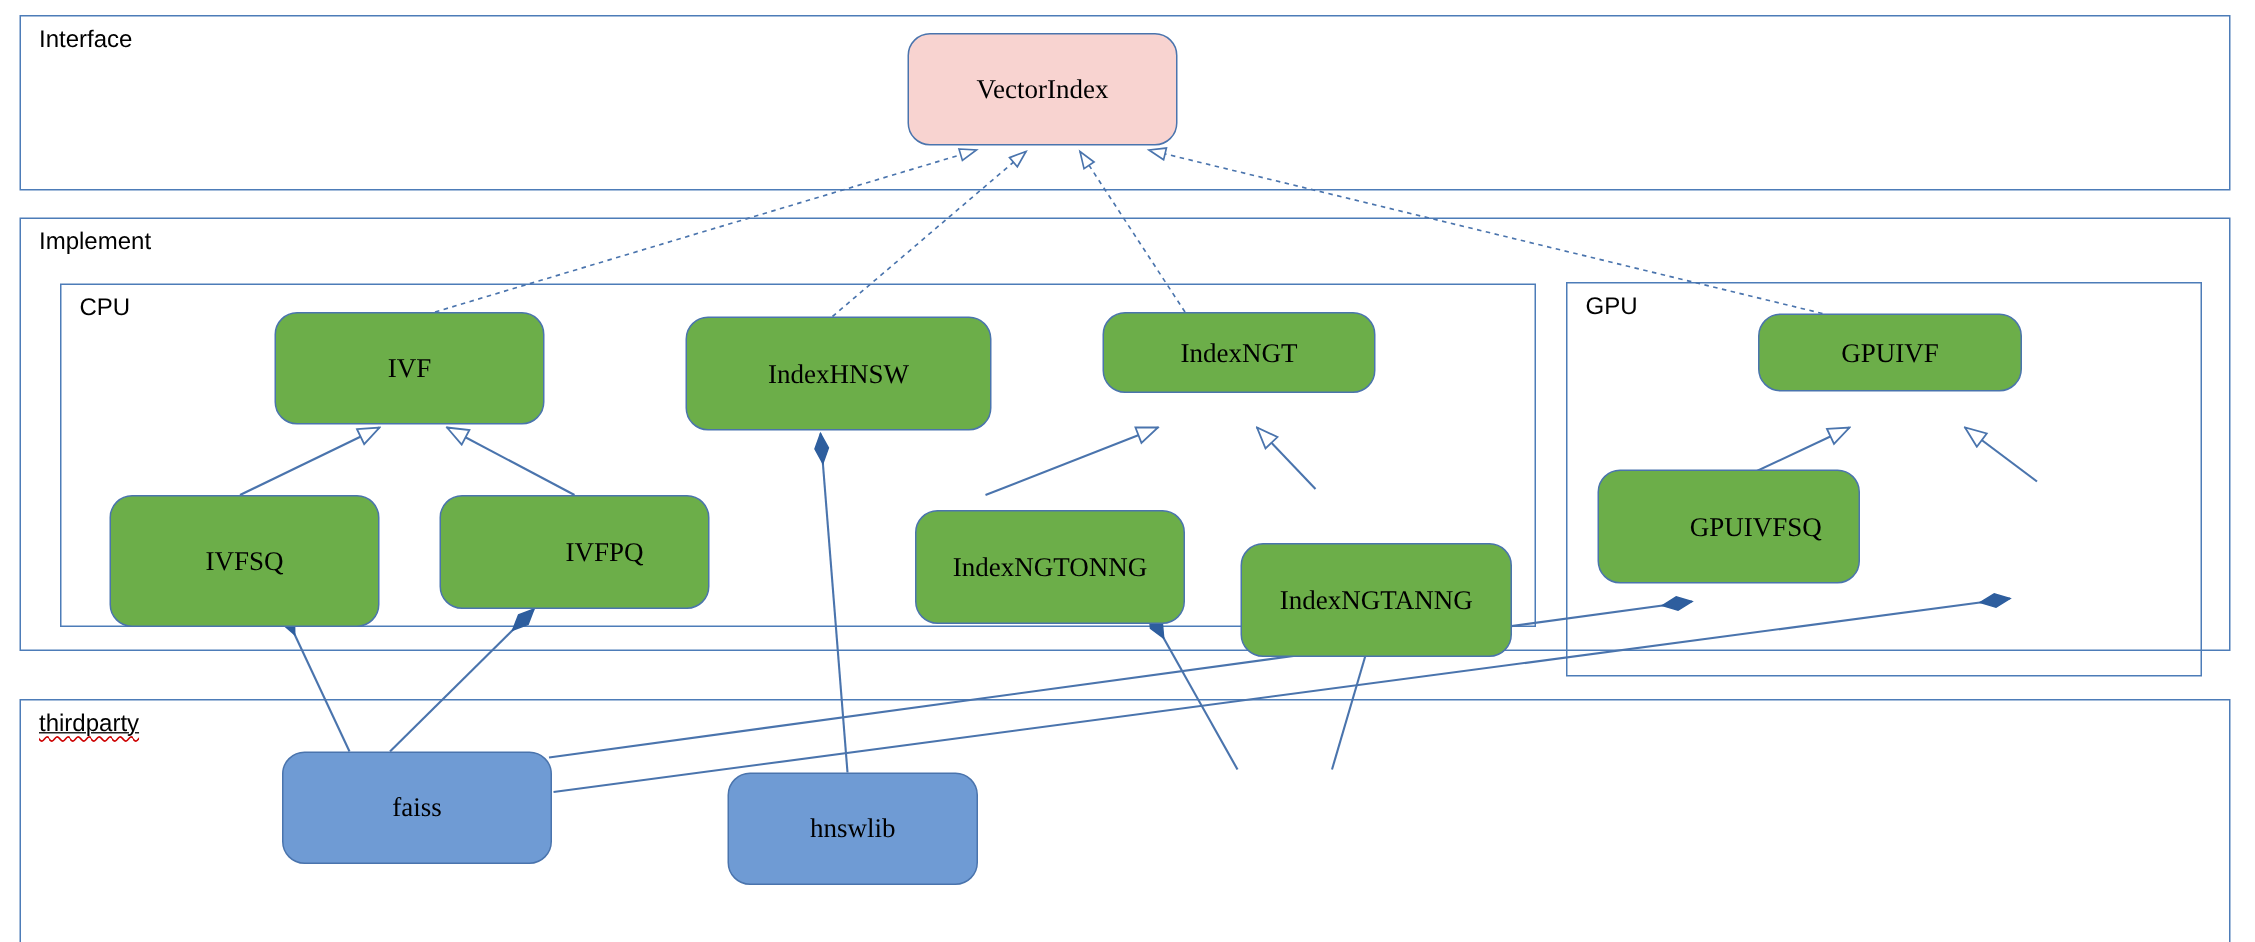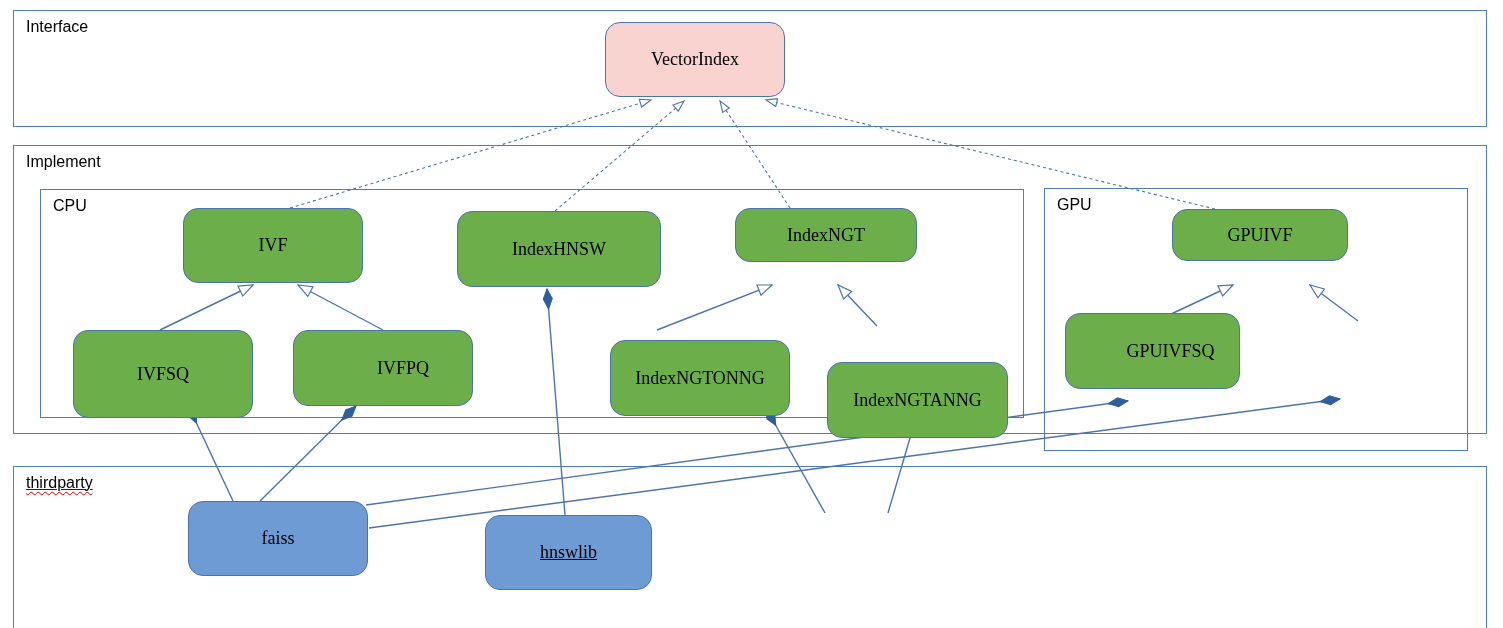--- a/index.html
+++ b/index.html
@@ -134,17 +134,17 @@
   <div class="node green" style="left:1172px;top:209px;width:176px;height:52px;">
       <span>GPUIVF</span>
     </div>
   <div class="node green" style="left:1065px;top:313px;width:175px;height:76px;padding-left:36px;">
       <span>GPUIVFSQ</span>
     </div>
 
   <div class="node blue" style="left:188px;top:501px;width:180px;height:75px;">
       <span>faiss</span>
     </div>
-  <div class="node blue" style="left:485px;top:515px;width:167px;height:75px;text-decoration:underline;">
+  <div class="node blue" style="left:485px;top:515px;width:167px;height:75px;">
       <span>hnswlib</span>
     </div>
 
 </div>
 
 </body></html>

